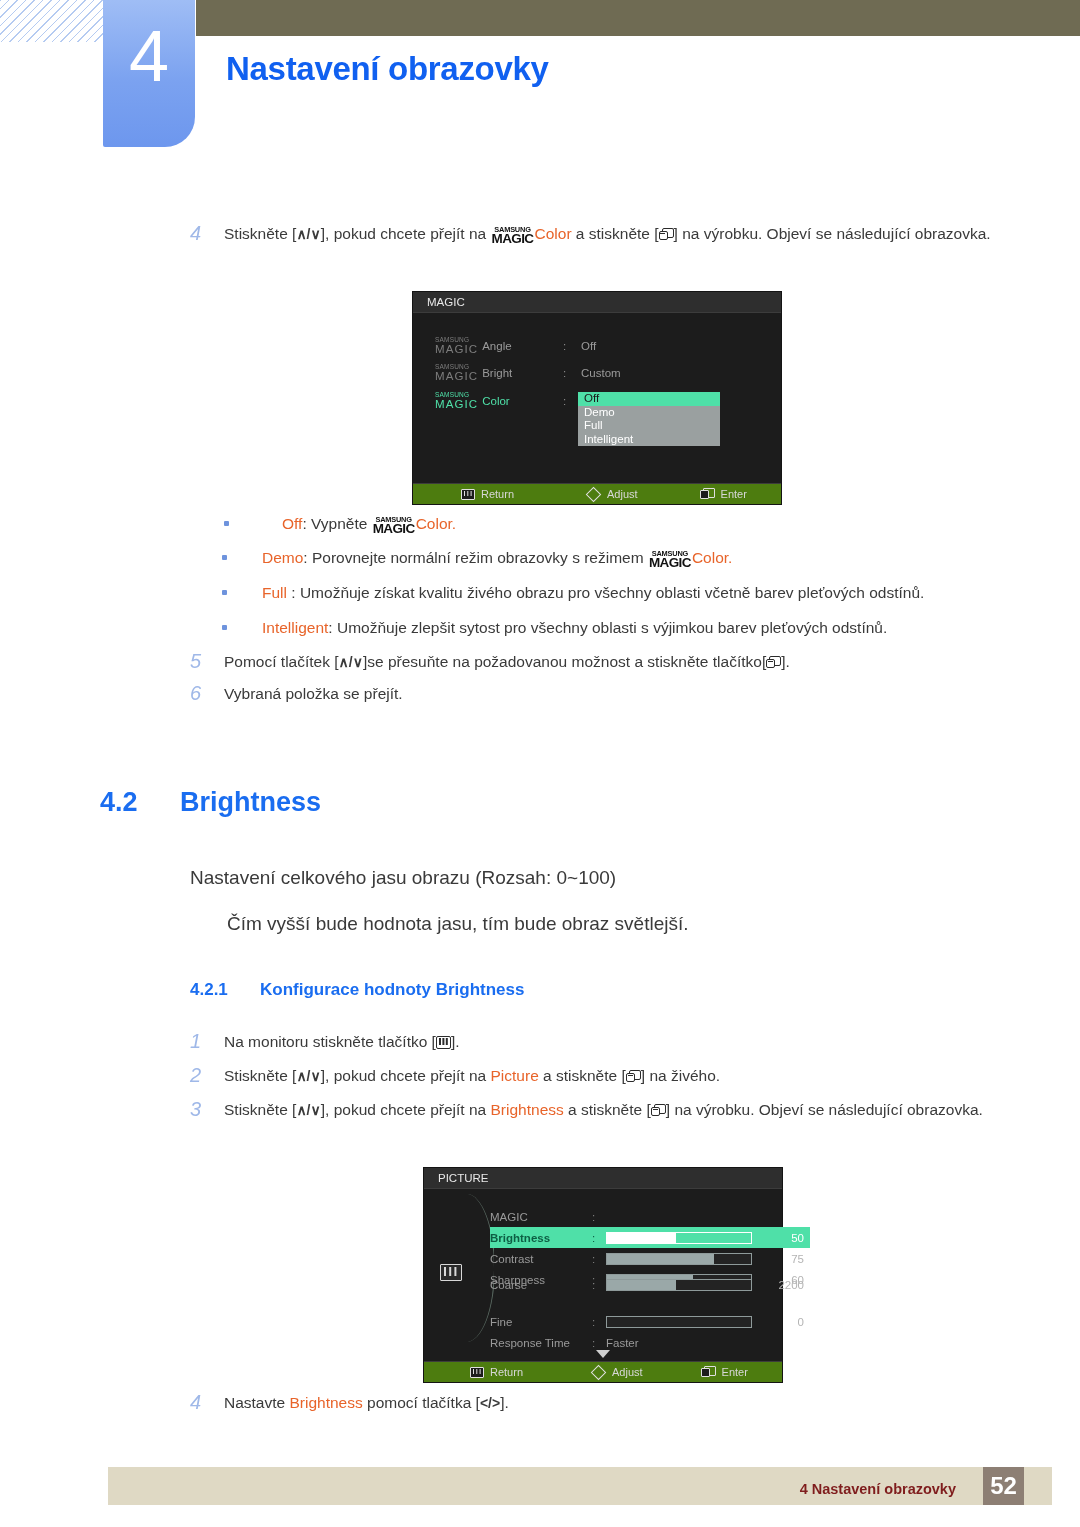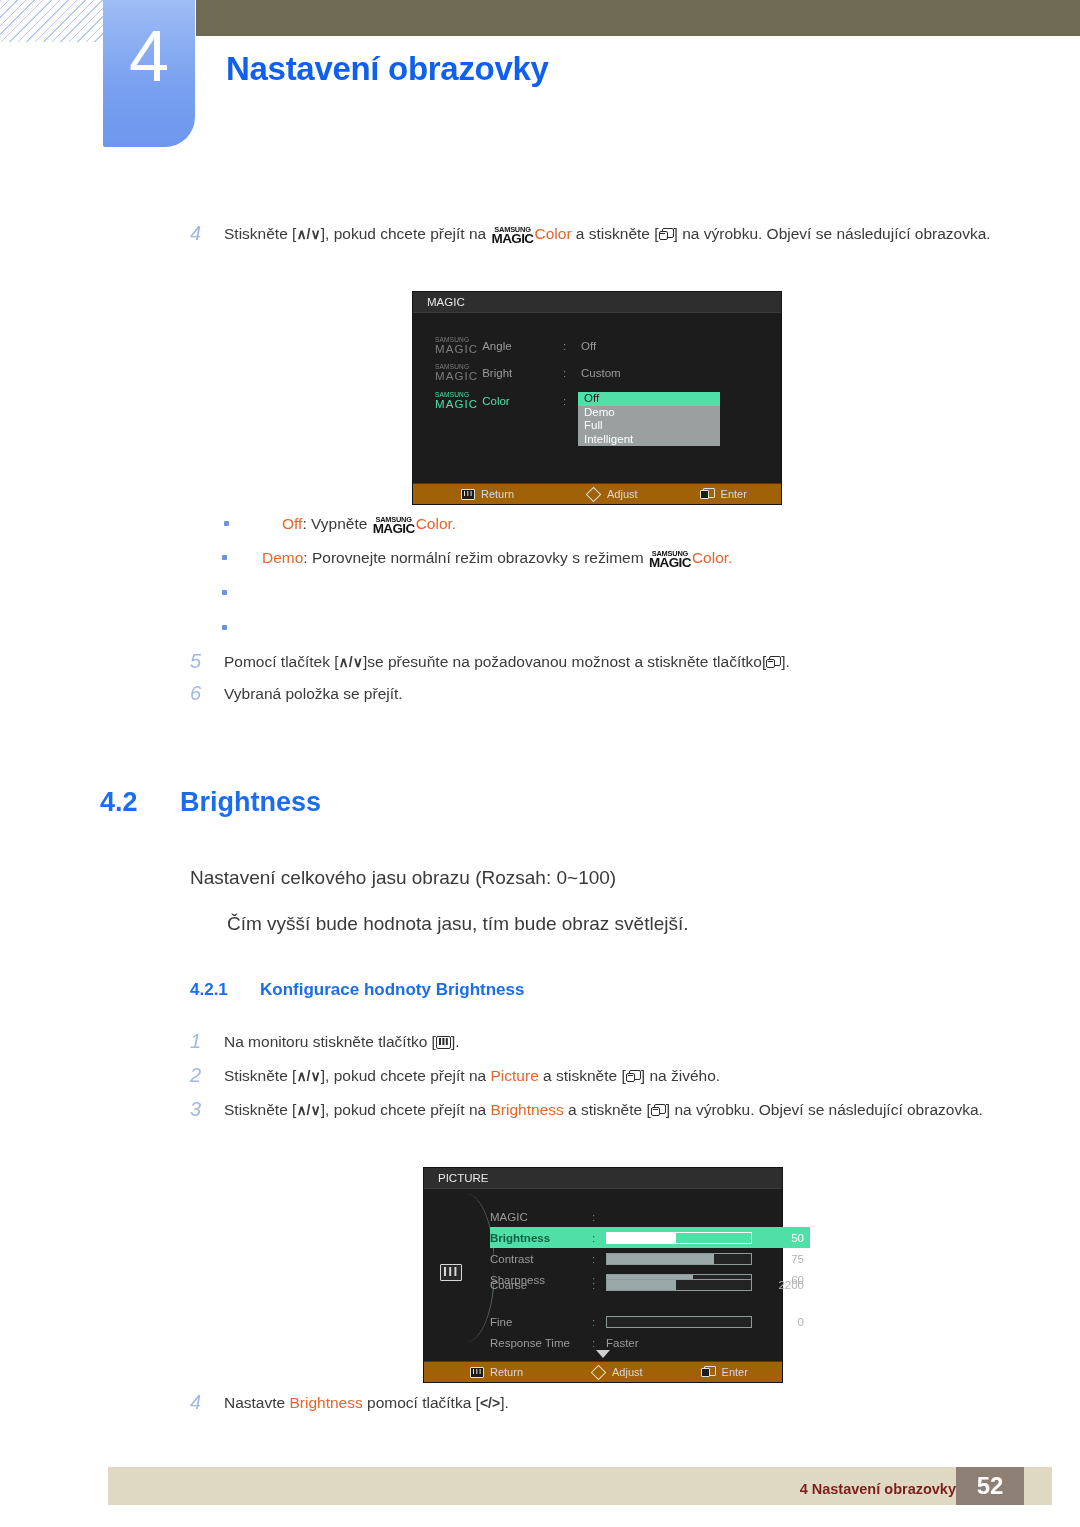--- a/index.html
+++ b/index.html
@@ -123,21 +123,21 @@
     font-family:"Liberation Sans", sans-serif;
     box-shadow:0 0 0 1px #141414;
   }
   .osd-title{
     height:20px;background:#2e2e2e;color:#e8e8e8;
     font-size:11.5px;line-height:20px;padding-left:14px;
     border-bottom:1px solid #3c3c3c;
   }
   .osd-foot{
     position:absolute;left:0;bottom:0;width:100%;height:20px;
-    background:#a16207;border-top:1px solid #3c3c3c;
+    background:#4d7c0f;border-top:1px solid #3c3c3c;
     display:flex;align-items:center;
   }
   .foot-cell{display:flex;align-items:center;color:#d8d8d8;font-size:11px;}
   .foot-cell .lbl{margin-left:6px;}
 
   .f-menu{
     width:14px;height:11px;border:1.5px solid #e0e0e0;border-radius:1px;
     position:relative;box-sizing:border-box;background:#1c1c1c;
   }
   .f-menu::before{
@@ -218,21 +218,21 @@
   
   .ftr-bar{
     position:absolute;left:108px;bottom:22px;width:944px;height:38px;
     background:#dfd9c4;
   }
   .ftr-text{
     position:absolute;right:124px;bottom:30px;
     color:#7f1d1d;font-size:14.5px;font-weight:bold;
   }
   .ftr-page{
-    position:absolute;right:56px;bottom:22px;width:68px;height:38px;
+    position:absolute;right:56px;bottom:22px;width:41px;height:38px;
     background:#8d7f74;color:#ffffff;font-size:24px;font-weight:bold;
     display:flex;align-items:center;justify-content:center;
   }
 </style>
 </head>
 <body>
 
 <div class="hatch"></div>
 <div class="hdr-bar"></div>
 <div class="chap-tab"></div>
@@ -304,24 +304,26 @@
   <div><span class="or">Off</span><span>: Vypněte </span><span class="mg"><span class="s">SAMSUNG</span><span class="m">MAGIC</span></span><span class="or">Color</span><span class="or">.</span></div>
 </div>
 
 <div class="bullet" style="left:222px;top:546px;width:860px;">
   <div class="dot"><span></span></div>
   <div><span class="or">Demo</span><span>: Porovnejte normální režim obrazovky s režimem </span><span class="mg"><span class="s">SAMSUNG</span><span class="m">MAGIC</span></span><span class="or">Color</span><span class="or">.</span></div>
 </div>
 
 <div class="bullet" style="left:222px;top:581px;width:860px;">
   <div class="dot"><span></span></div>
+  <div><span class="or">Full</span><span> : Umožňuje získat kvalitu živého obrazu pro všechny oblasti včetně barev pleťových odstínů.</span></div>
 </div>
 
 <div class="bullet" style="left:222px;top:616px;width:860px;">
   <div class="dot"><span></span></div>
+  <div><span class="or">Intelligent</span><span>: Umožňuje zlepšit sytost pro všechny oblasti s výjimkou barev pleťových odstínů.</span></div>
 </div>
 
 <div class="step" style="left:190px;top:648px;width:860px;">
   <div class="step-num">5</div>
   <div class="step-body"><span>Pomocí tlačítek [</span><span class="kglyph">∧/∨</span><span>]se přesuňte na požadovanou možnost a stiskněte tlačítko[</span><span class="ico-enter"><i></i></span><span>].</span></div>
 </div>
 
 <div class="step" style="left:190px;top:680px;width:860px;">
   <div class="step-num">6</div>
   <div class="step-body">Vybraná položka se přejít.</div>

